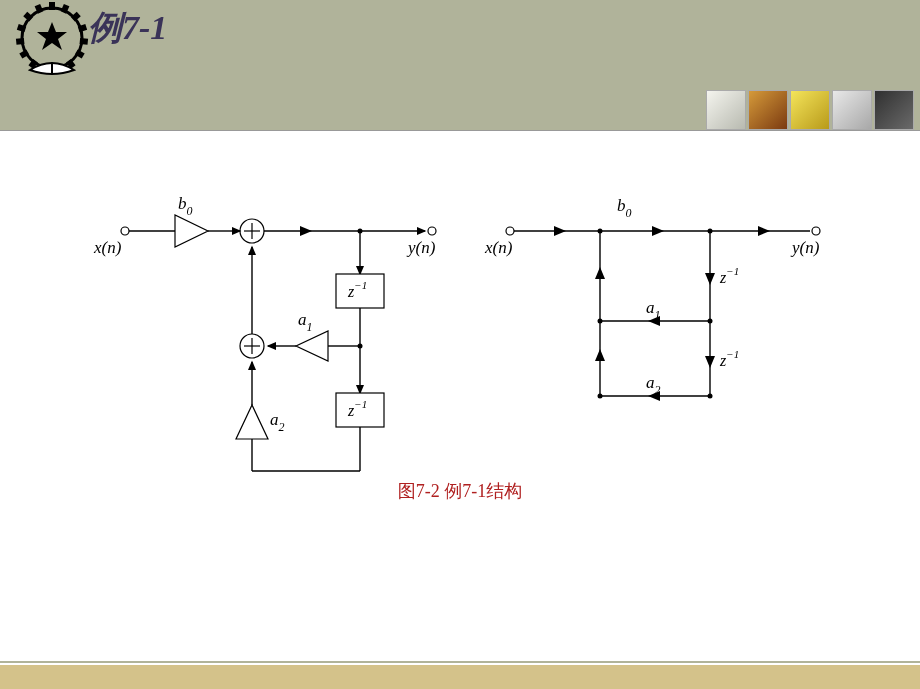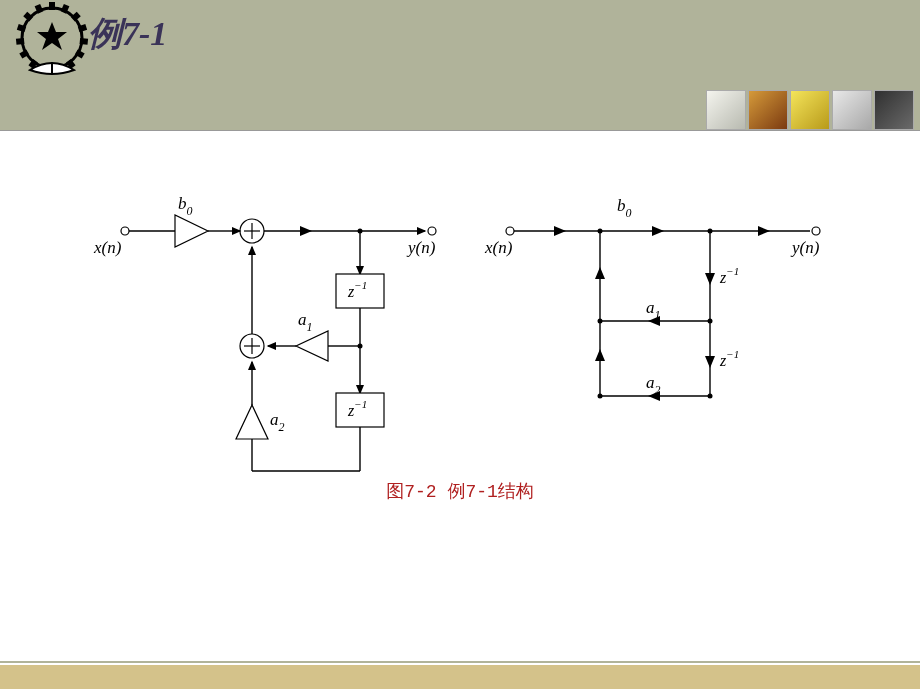--- a/index.html
+++ b/index.html
@@ -10,21 +10,21 @@
     background: #b0b39a;
     font-family: "Times New Roman", serif;
   }
   .header {
     position: relative;
     height: 90px;
   }
   .title {
     position: absolute;
     left: 88px;
-    top: 11px;
+    top: 5px;
     font-size: 34px;
     color: #3a3358;
     font-weight: bold;
     font-family: "SimSun", "Songti SC", serif;
     font-style: italic;
   }
   .badge {
     position: absolute;
     left: 12px;
     top: 0;
@@ -65,21 +65,21 @@
     border-top: 2px solid #fff;
   }
   .caption {
     position: absolute;
     left: 0;
     right: 0;
     top: 348px;
     text-align: center;
     color: #b02020;
     font-size: 18px;
-    font-family: Liberation Mono, monospace;
+    font-family: Liberation Serif, serif;
   }
   
   .diag {
     position: absolute;
     left: 90px;
     top: 40px;
   }
   .node-circ { fill: #fff; stroke: #000; stroke-width: 1.2; }
   .plus { fill: none; stroke: #000; stroke-width: 1.2; }
   .tri { fill: none; stroke: #000; stroke-width: 1.2; }

